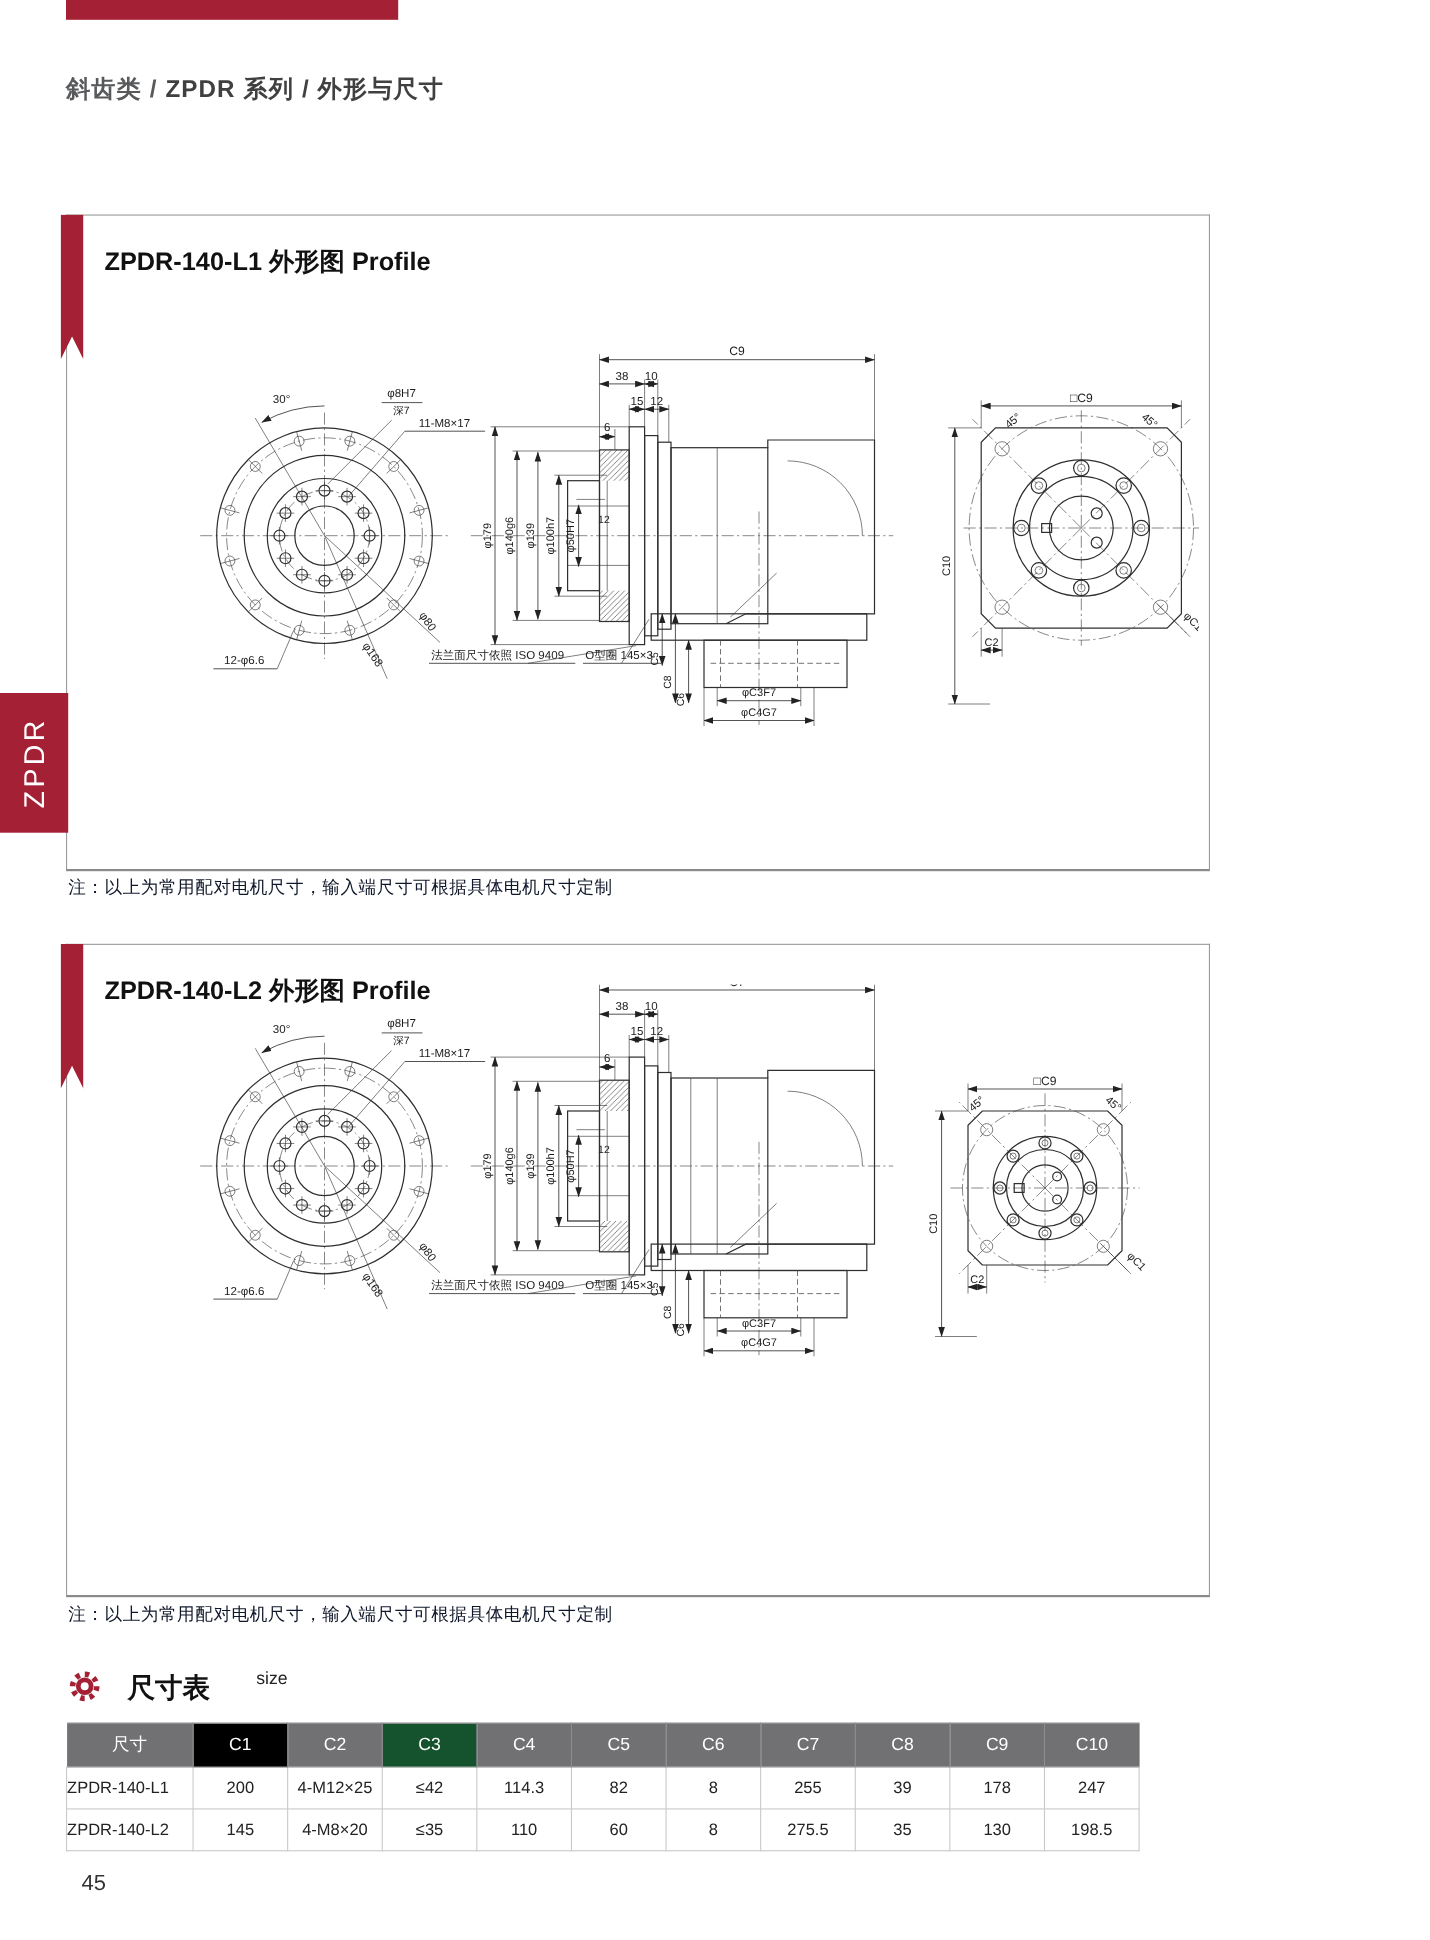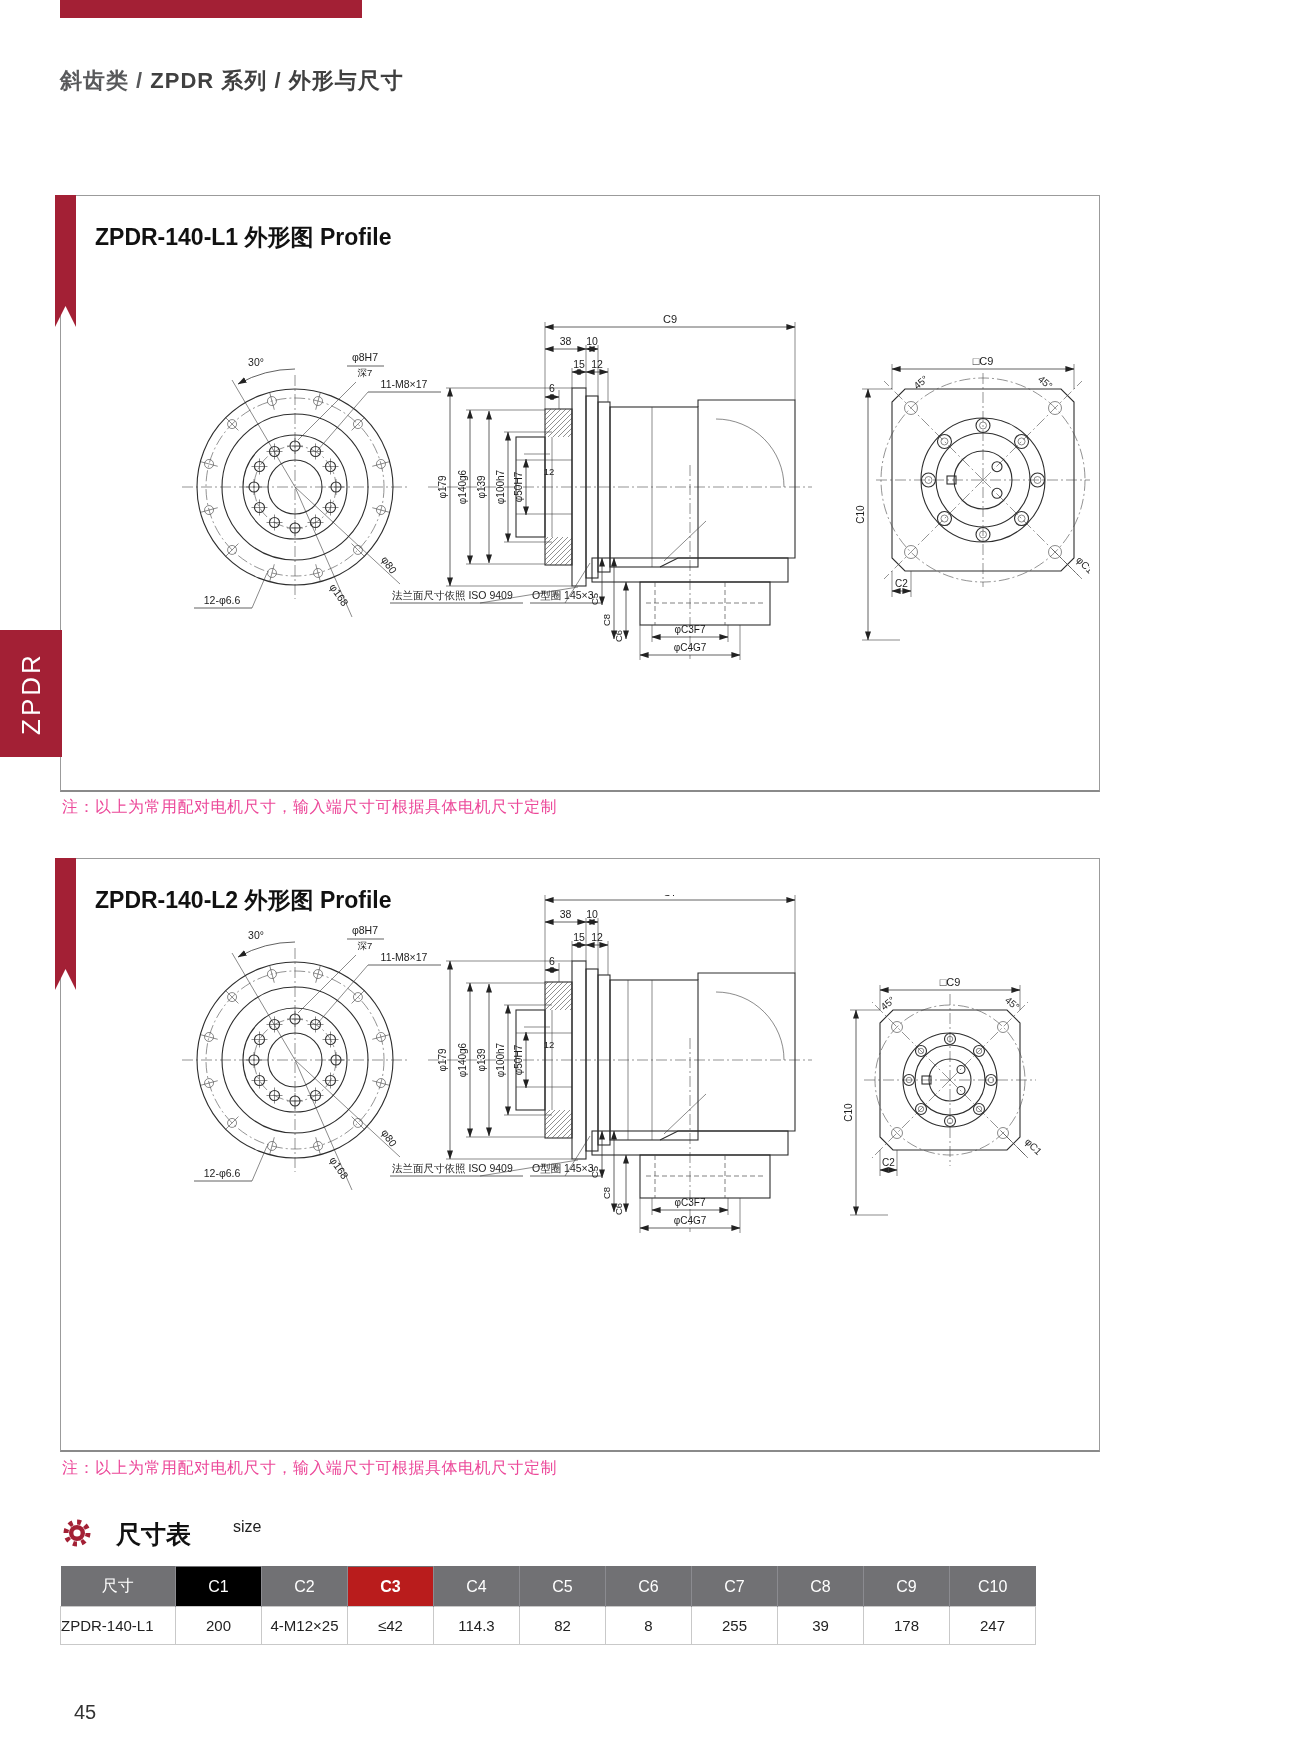--- a/index.html
+++ b/index.html
@@ -9,21 +9,21 @@
   .breadcrumb{position:absolute;left:60px;top:66px;font-size:22px;letter-spacing:1px;}
   .breadcrumb .b1{font-weight:bold;color:#58595b;}
   .breadcrumb .b2{color:#404040;font-weight:bold;}
   .secbox{position:absolute;left:60px;width:1026px;background:#fff;
           border:1px solid #9b9b9b;border-bottom:2px solid #8a8a8a;padding-left:12px;}
   .box1{top:195px;height:594px;}
   .box2{top:838px;height:591px;margin-top:20px;}
   .ribbon{position:absolute;left:-6px;top:-1px;width:21px;height:132px;
           clip-path:polygon(0 0,100% 0,100% 100%,50% 84%,0 100%);}
   .sec-title{position:absolute;left:34px;top:26px;font-size:23px;font-weight:bold;color:#111;}
-  .note{position:absolute;left:62px;font-size:16px;color:#ec4899;letter-spacing:.5px;}
+  .note{position:absolute;left:62px;font-size:16px;color:#0f172a;letter-spacing:.5px;}
   .note1{top:797px;} .note2{top:1458px;}
   .dwg{position:absolute;left:60px;}
   #draw0{top:300px;} #draw1{top:895px;}
   .sidetab{position:absolute;left:0;top:630px;width:62px;height:127px;display:flex;
            align-items:center;justify-content:center;}
   .sidetab span{color:#fff;font-size:26px;letter-spacing:3px;transform:rotate(-90deg);white-space:nowrap;}
   .size-heading{position:absolute;left:62px;top:1518px;display:flex;align-items:flex-start;gap:24px;}
   .size-heading .t{font-size:25px;font-weight:bold;color:#111;}
   .size-heading .s{font-size:16px;color:#222;margin-left:18px;}
   .size-table{position:absolute;left:60px;top:1566px;width:976px;border-collapse:collapse;table-layout:fixed;}
@@ -555,21 +555,21 @@
       <col style="width: auto;">
       <col style="width: auto;">
       <col style="width: auto;">
       <col style="width: auto;">
     </colgroup>
   <thead>
       <tr id="tbl-head">
         <th style="background: rgb(113, 113, 116);">尺寸</th>
         <th style="background: #000000;">C1</th>
         <th style="background: rgb(113, 113, 116);">C2</th>
-        <th style="background: #b91c1c; font-weight: bold;">C3</th>
+        <th style="background: #14532d;">C3</th>
         <th style="background: rgb(113, 113, 116);">C4</th>
         <th style="background: rgb(113, 113, 116);">C5</th>
         <th style="background: rgb(113, 113, 116);">C6</th>
         <th style="background: rgb(113, 113, 116);">C7</th>
         <th style="background: rgb(113, 113, 116);">C8</th>
         <th style="background: rgb(113, 113, 116);">C9</th>
         <th style="background: rgb(113, 113, 116);">C10</th>
       </tr>
     </thead>
   <tbody id="tbl-body">
@@ -579,16 +579,29 @@
         <td>4-M12×25</td>
         <td>≤42</td>
         <td>114.3</td>
         <td>82</td>
         <td>8</td>
         <td>255</td>
         <td>39</td>
         <td>178</td>
         <td>247</td>
       </tr>
+      <tr>
+        <td class="model">ZPDR-140-L2</td>
+        <td>145</td>
+        <td>4-M8×20</td>
+        <td>≤35</td>
+        <td>110</td>
+        <td>60</td>
+        <td>8</td>
+        <td>275.5</td>
+        <td>35</td>
+        <td>130</td>
+        <td>198.5</td>
+      </tr>
     </tbody>
 </table>
 
 <div class="pagenum">45</div>
 
 </body></html>

